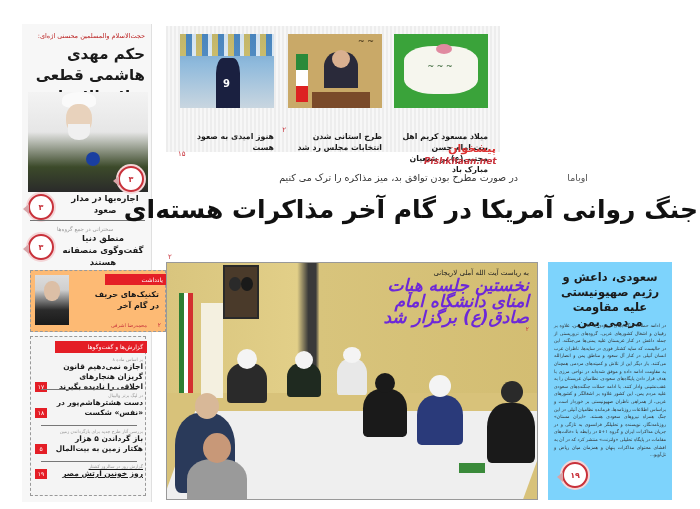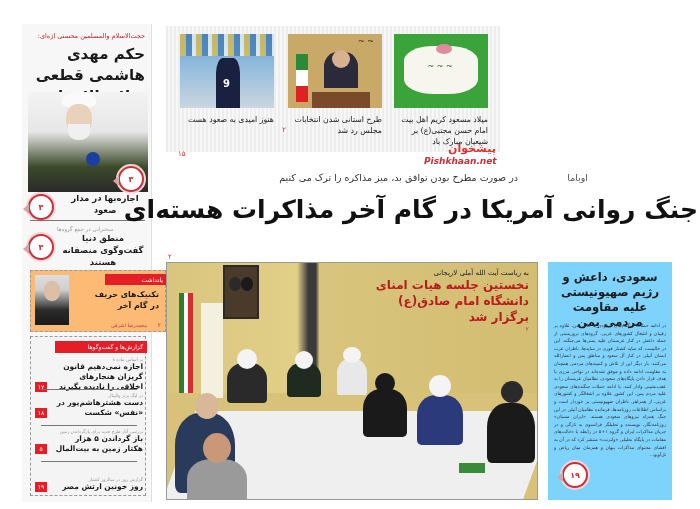--- a/index.html
+++ b/index.html
@@ -39,21 +39,21 @@
   .rep-item { position: absolute; left: 4px; width: 108px; }
   .rep-item .kick { font-size: 4.5px; color: #999; text-align: right; }
   .rep-item .title { font-size: 7.5px; font-weight: bold; line-height: 10px; text-align: right; padding-left: 18px; }
   .rep-num { position: absolute; left: 0; bottom: 0; width: 12px; height: 10px; background: #e41e26; color: #fff; font-size: 6px; text-align: center; line-height: 10px; }
   .rep-sep { position: absolute; left: 10px; width: 96px; height: 1px; background: #777; }
 
   
   .teasers { position: absolute; left: 166px; top: 26px; width: 334px; height: 126px; background: repeating-linear-gradient(90deg,#ededed 0 2px,#f7f7f7 2px 4px); }
   .teaser { position: absolute; top: 8px; width: 94px; }
   .teaser .img { width: 94px; height: 74px; position: relative; overflow: hidden; }
-  .teaser .caption { margin-top: 6px; font-size: 7.8px; font-weight: normal; line-height: 11px; text-align: right; }
+  .teaser .caption { margin-top: 23px; font-size: 7.8px; font-weight: bold; line-height: 11px; text-align: right; }
   .img-green { background: #3aa33a; }
   .img-green .frame { position:absolute; left:10px; top:12px; width:74px; height:48px; background:#f6f6ee; border-radius:40%/30%; }
   .img-green .cal { position:absolute; left:16px; top:28px; width:60px; font-size:8px; color:#2a5a2a; text-align:center; font-style:italic; }
   .img-green .flower { position:absolute; left:42px; top:10px; width:16px; height:10px; background:#e08aa0; border-radius:50%; }
   .img-speaker { background: #c9a968; }
   .img-speaker .flag { position:absolute; left:8px; top:20px; width:12px; height:48px; background:linear-gradient(180deg,#2a8a3a 0 33%,#fff 33% 66%,#d22 66%); }
   .img-speaker .man { position:absolute; left:36px; top:18px; width:34px; height:36px; background:#2a2a3a; border-radius:40% 40% 0 0; }
   .img-speaker .face { position:absolute; left:44px; top:16px; width:18px; height:18px; background:#d9b090; border-radius:50%; }
   .img-speaker .podium { position:absolute; left:24px; top:58px; width:58px; height:16px; background:#7a4a2a; }
   .img-speaker .script { position:absolute; left:26px; top:3px; width:60px; font-size:8px; color:#3a2a10; font-style:italic; }
@@ -85,21 +85,21 @@
   .mp-portrait { position:absolute; left:56px; top:2px; width:36px; height:54px; background:#4a3a2a; border:2px solid #2a2a2a; }
   .mp-portrait .p1 { position:absolute; left:4px; top:10px; width:12px; height:14px; background:#2a2a2a; border-radius:50%; }
   .mp-portrait .p2 { position:absolute; left:16px; top:10px; width:12px; height:14px; background:#1a1a1a; border-radius:50%; }
   .mp-flag { position:absolute; left:12px; top:30px; width:14px; height:100px; background:linear-gradient(90deg,#2e7d32 0 33%,#fff 33% 66%,#d32f2f 66%); }
   .mp-flag2 { position:absolute; left:34px; top:40px; width:22px; height:95px; background:#f4f0e0; }
   .mp-table { position:absolute; left:10px; top:148px; width:360px; height:100px; background:#efefef; transform: skewX(-20deg); }
   .person { position:absolute; border-radius: 40% 40% 10% 10%; }
   .head { position:absolute; border-radius: 50%; }
   .mp-caption { position: absolute; right: 8px; top: 6px; width: 160px; text-align: right; }
   .mp-caption .sub { font-size: 7px; color: #222; }
-  .mp-caption .title { font-size: 12px; font-weight: bold; line-height: 16px; color: #b91c1c; }
+  .mp-caption .title { font-size: 17px; font-weight: bold; line-height: 16px; color: #6d28d9; font-style: italic; }
   .mp-caption .pg { font-size: 6px; color: #c8313a; }
 
   
   .right-col { position: absolute; left: 548px; top: 262px; width: 124px; height: 238px; background: #7dd3fc; }
   .rc-headline { position: absolute; right: 4px; top: 8px; width: 116px; font-size: 11.5px; font-weight: bold; line-height: 15px; text-align: center; }
   .rc-body { position: absolute; right: 6px; top: 60px; width: 112px; font-size: 4.6px; line-height: 7.6px; color: #333; text-align: justify; }
   .rc-badge { left: 14px; top: 200px; }
 </style>
 </head>
 <body>
@@ -162,21 +162,21 @@
       </div>
       <div class="rep-sep" style="top:88px;"></div>
 
       <div class="rep-item" style="top:92px;">
         <div class="kick">بررسی آثار طرح جدید برای بازگرداندن زمین</div>
         <div class="title">باز گرداندن ۵ هزار هکتار زمین به بیت‌المال</div>
         <div class="rep-num">۵</div>
       </div>
       <div class="rep-sep" style="top:124px;"></div>
 
-      <div class="rep-item" style="top:140px;">
+      <div class="rep-item" style="top:127px;text-decoration:underline;">
         <div class="kick">گزارش روز در سالروز کشتار</div>
         <div class="title">روز خونین ارتش مصر</div>
         <div class="rep-num">۱۹</div>
       </div>
     </div>
   </div>
 
   <div class="teasers">
     <div class="teaser" style="right:12px;">
       <div class="img img-green">

